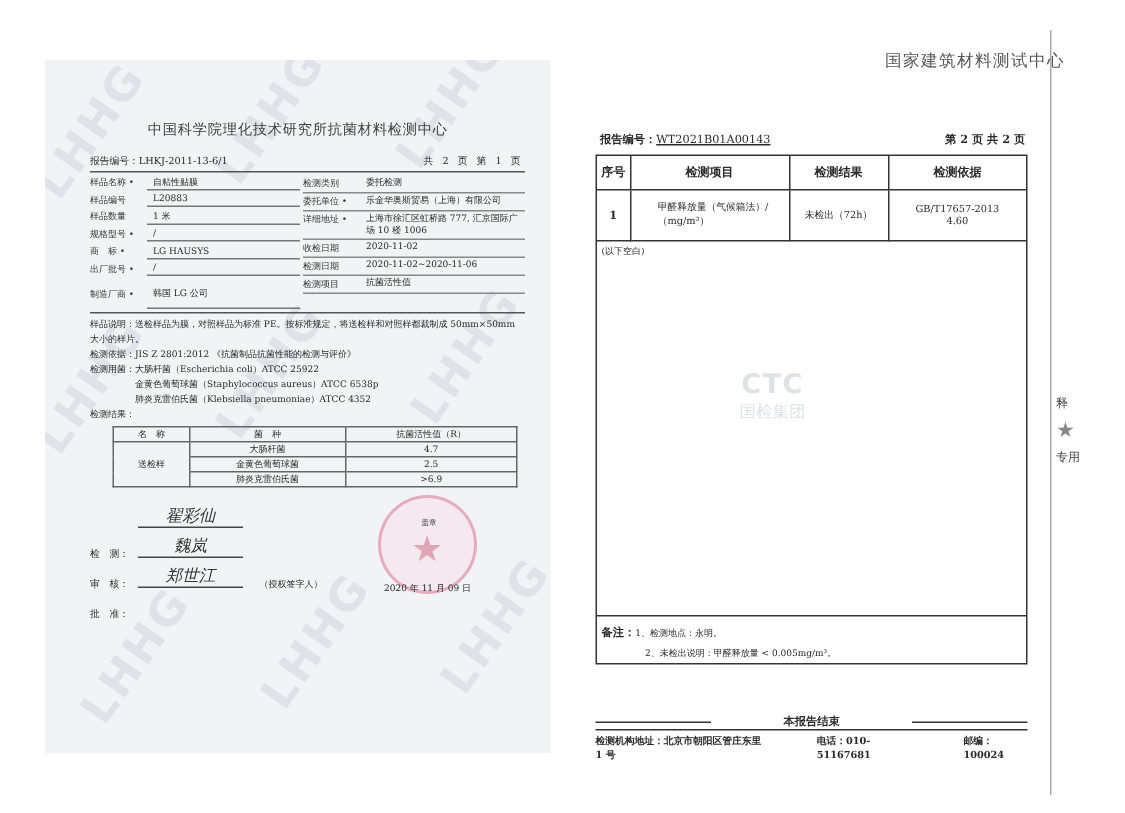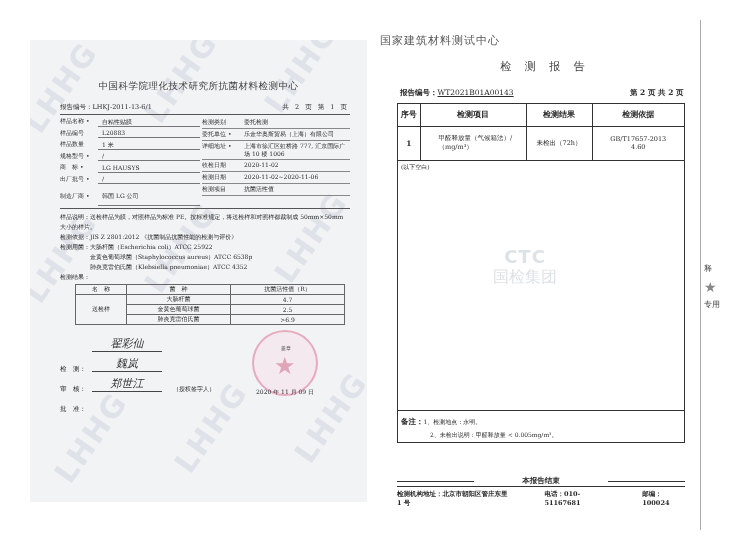--- a/index.html
+++ b/index.html
@@ -45,34 +45,34 @@
   .seal {
     position: absolute; left: 222px; top: 290px; width: 66px; height: 66px; border-radius: 50%;
     border: 2px solid rgba(220,120,150,0.55); background: rgba(250,215,225,0.35);
   }
   .seal .star { position: absolute; left: 20px; top: 20px; font-size: 24px; color: rgba(210,120,145,0.6); font-family: "DejaVu Sans", sans-serif; }
   .seal .seal-txt { position: absolute; left: 27px; top: 13px; font-size: 5px; color: #444; }
   .left-date { position: absolute; left: 226px; top: 348px; font-size: 6px; }
 
   
   .doc-right { position: absolute; left: 380px; top: 20px; width: 370px; height: 510px; }
-  .right-title1 { position: absolute; top: 13px; left: 0; width: 330px; text-align: left; font-family: "DejaVu Sans", sans-serif; font-size: 11px; color: #555; letter-spacing: 1px; }
+  .right-title1 { position: absolute; top: 13px; left: 0; width: 330px; text-align: right; font-family: "DejaVu Sans", sans-serif; font-size: 11px; color: #555; letter-spacing: 1px; }
   .right-title2 { position: absolute; top: 39px; left: 0; width: 330px; text-align: center; font-family: "DejaVu Sans", sans-serif; font-size: 11px; color: #444; letter-spacing: 5px; }
   .right-reportno { position: absolute; top: 68px; left: 20px; font-size: 7.5px; font-weight: bold; }
   .right-reportno .num { text-decoration: underline; font-weight: normal; }
   .right-page { position: absolute; top: 68px; left: 250px; font-size: 7.5px; font-weight: bold; }
   .right-box { position: absolute; top: 83px; left: 17px; width: 288px; height: 340px; border: 1px solid #333; }
   .right-table { width: 100%; border-collapse: collapse; font-size: 7.5px; }
   .right-table th { font-weight: bold; height: 22px; border-right: 1px solid #333; border-bottom: 1px solid #333; font-size: 8px; }
   .right-table td { height: 34px; border-right: 1px solid #333; border-bottom: 1px solid #333; text-align: center; font-size: 6.5px; }
   .right-table th:last-child, .right-table td:last-child { border-right: none; }
   .blank-note { position: absolute; top: 59px; left: 3px; font-size: 6px; }
   .right-wm { position: absolute; top: 142px; left: 95px; text-align: center; color: rgba(180,190,200,0.45); font-family: "DejaVu Sans", sans-serif; }
   .right-wm .logo { font-size: 18px; font-weight: bold; letter-spacing: 1px; }
-  .right-wm .cn { font-size: 16px; }
+  .right-wm .cn { font-size: 11px; }
   .remarks { position: absolute; top: 306px; left: 0; width: 100%; border-top: 1px solid #333; padding: 4px 3px; font-size: 6px; line-height: 13px; }
   .remarks b { font-size: 7.5px; }
   .remarks .l2 { padding-left: 29px; }
   .end-line { position: absolute; top: 456px; left: 17px; width: 288px; display: flex; align-items: center; font-size: 7.5px; font-weight: bold; gap: 40px; }
   .end-line .bar { flex: 1; border-top: 1px solid #333; }
   .end-line span { padding: 0 8px; }
   .footer-line { position: absolute; top: 466px; left: 17px; width: 288px; border-top: 1.5px solid #333; }
   .footer { position: absolute; top: 470px; left: 17px; width: 288px; display: flex; justify-content: space-between; font-size: 6.5px; font-weight: bold; gap: 32px; }
   .edge-frame { position: absolute; left: 320px; top: 0; width: 30px; height: 510px; border-left: 1px solid #aaa; }
   .edge-stamp { position: absolute; left: 324px; top: 240px; font-size: 8px; color: #444; line-height: 18px; font-family: "DejaVu Sans", sans-serif; }
@@ -200,21 +200,20 @@
 
   <div class="seal">
     <span class="seal-txt">盖章</span>
     <span class="star">★</span>
   </div>
   <div class="left-date">2020 年 11 月 09 日</div>
 </div>
 
 <div class="doc-right">
   <div class="right-title1">国家建筑材料测试中心</div>
-  <div class="right-title2">检 测 报 告</div>
   <div class="right-reportno">
     <span>报告编号：</span><span class="num">WT2021B01A00143</span>
   </div>
   <div class="right-page">第 2 页  共 2 页</div>
 
   <div class="right-box">
     <table class="right-table">
       <tbody>
           <tr>
         <th style="width:22px;">序号</th>

